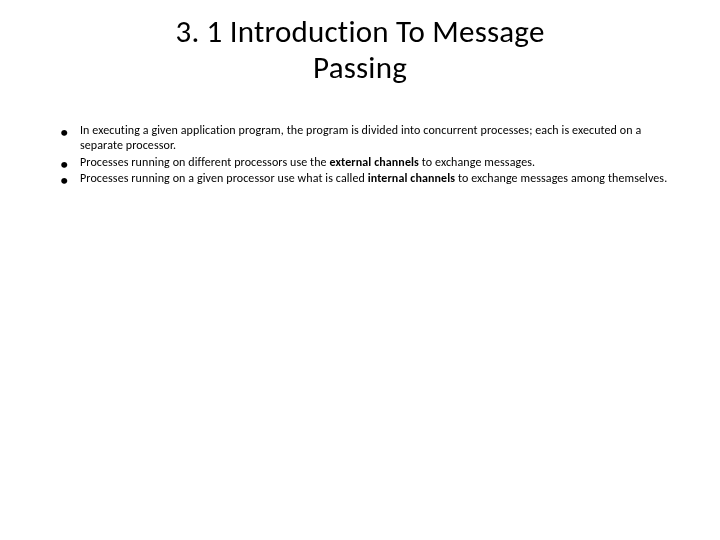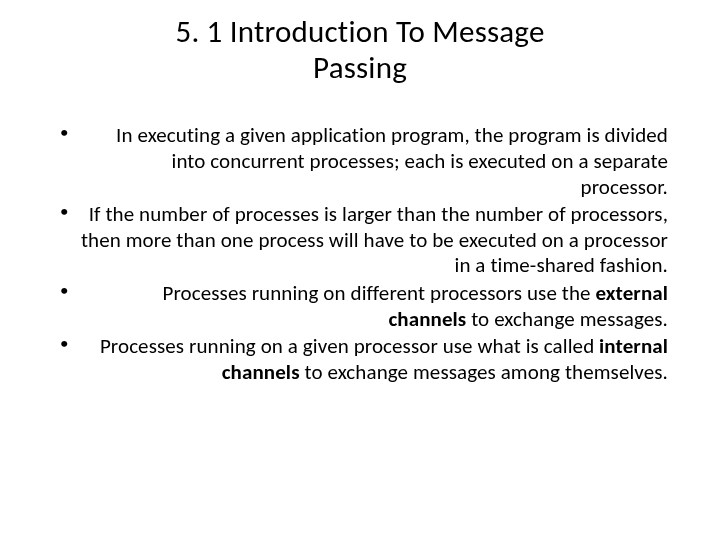--- a/index.html
+++ b/index.html
@@ -29,50 +29,46 @@
     padding: 38px 52px 0 52px;
   }
   ul.bullets {
     list-style: none;
     margin: 0;
     padding: 0;
   }
   ul.bullets > li {
     position: relative;
     padding-left: 28px;
-    font-size: 21px;
+    font-size: 12px;
     line-height: 1.22;
     margin-bottom: 2px;
     letter-spacing: 0.1px;
-    text-align: right;
   }
   ul.bullets > li::before {
     content: "•";
     position: absolute;
     left: 8px;
     top: 0;
     font-size: 17px;
   }
   b { font-weight: 700; }
 </style>
 </head>
 <body>
 
 <div class="slide">
   <div class="title">
-    <span>5. 1 Introduction To Message</span><br>
+    <span>3. 1 Introduction To Message</span><br>
     <span>Passing</span>
   </div>
   <div class="body">
     <ul class="bullets">
       <li>
         <span>In executing a given application program, the program is divided into concurrent processes; each is executed on a separate processor.</span><b></b><span></span>
-      </li>
-      <li>
-        <span>If the number of processes is larger than the number of processors, then more than one process will have to be executed on a processor in a time-shared fashion.</span><b></b><span></span>
       </li>
       <li>
         <span>Processes running on different processors use the </span><b>external channels</b><span> to exchange messages.</span>
       </li>
       <li>
         <span>Processes running on a given processor use what is called </span><b>internal channels</b><span> to exchange messages among themselves.</span>
       </li>
     </ul>
   </div>
 </div>

